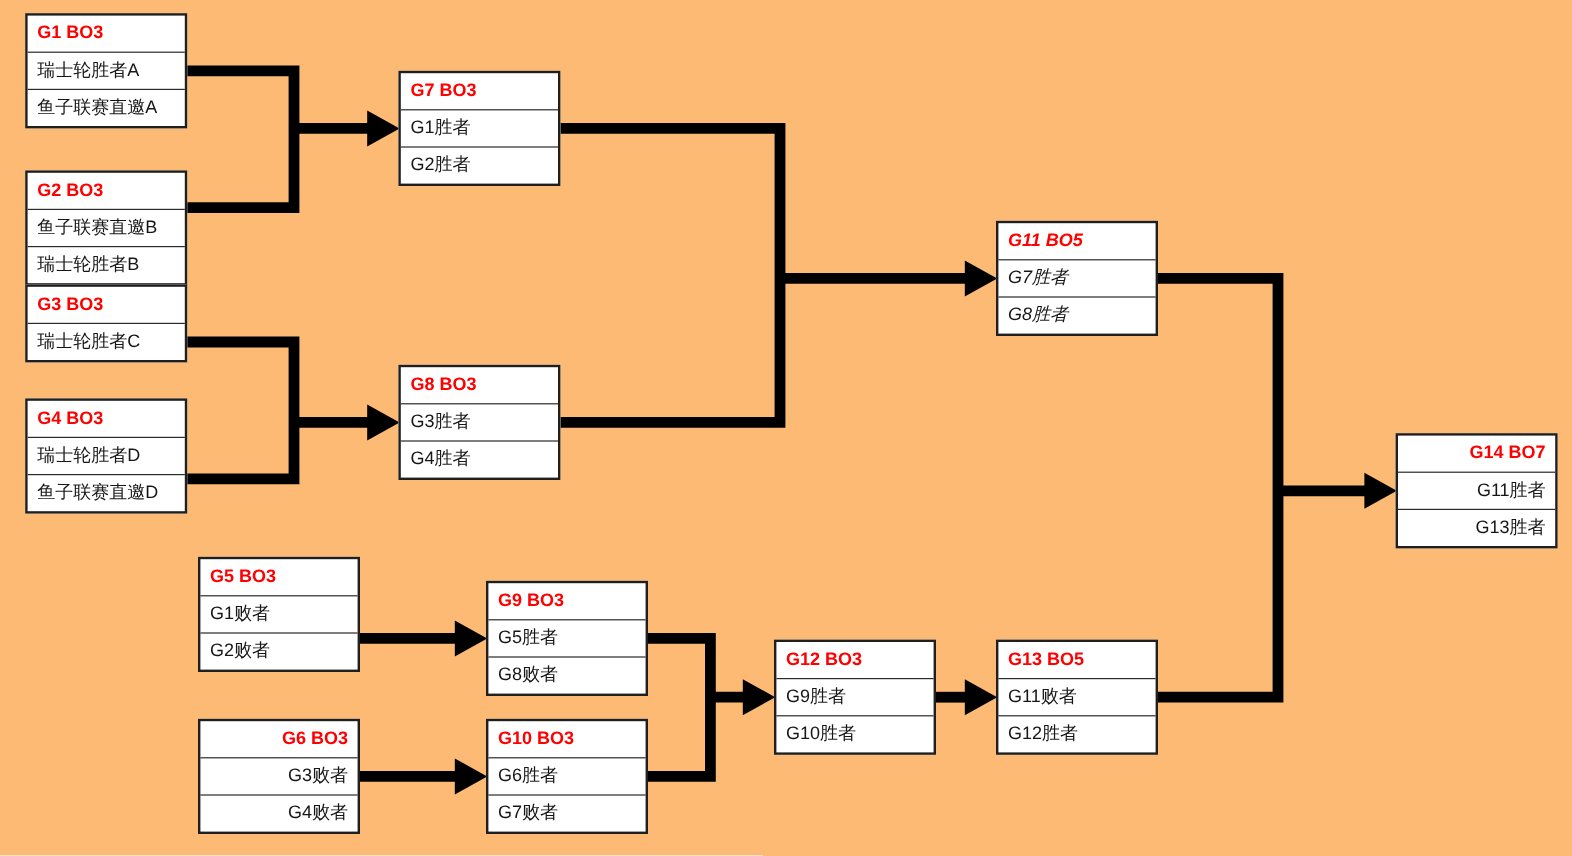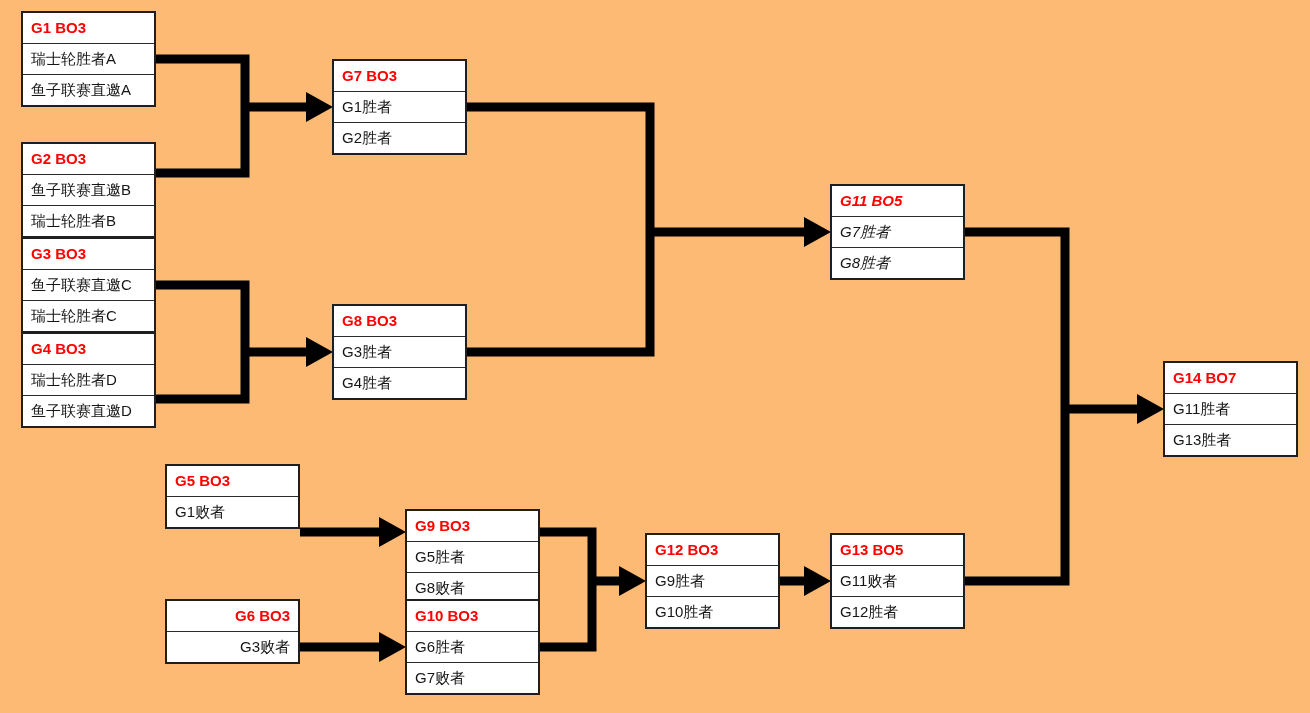--- a/index.html
+++ b/index.html
@@ -77,47 +77,48 @@
         <div class="row">瑞士轮胜者A</div>
         <div class="row">鱼子联赛直邀A</div>
       </div>
       <div class="match" style="left: 21px; top: 142px;">
         <div class="row title">G2 BO3</div>
         <div class="row">鱼子联赛直邀B</div>
         <div class="row">瑞士轮胜者B</div>
       </div>
       <div class="match" style="left: 21px; top: 237px;">
         <div class="row title">G3 BO3</div>
-        <div class="row">鱼子联赛直邀C</div>
         <div class="row">瑞士轮胜者C</div>
       </div>
       <div class="match" style="left: 21px; top: 332px;">
         <div class="row title">G4 BO3</div>
         <div class="row">瑞士轮胜者D</div>
         <div class="row">鱼子联赛直邀D</div>
       </div>
       <div class="match" style="left: 165px; top: 464px;">
         <div class="row title">G5 BO3</div>
         <div class="row">G1败者</div>
+        <div class="row">G2败者</div>
       </div>
       <div class="match" style="left: 165px; top: 599px; text-align: right;">
         <div class="row title">G6 BO3</div>
         <div class="row">G3败者</div>
+        <div class="row">G4败者</div>
       </div>
       <div class="match" style="left: 332px; top: 59px;">
         <div class="row title">G7 BO3</div>
         <div class="row">G1胜者</div>
         <div class="row">G2胜者</div>
       </div>
       <div class="match" style="left: 332px; top: 304px;">
         <div class="row title">G8 BO3</div>
         <div class="row">G3胜者</div>
         <div class="row">G4胜者</div>
       </div>
-      <div class="match" style="left: 405px; top: 484px; margin-top: 25px;">
+      <div class="match" style="left: 405px; top: 484px;">
         <div class="row title">G9 BO3</div>
         <div class="row">G5胜者</div>
         <div class="row">G8败者</div>
       </div>
       <div class="match" style="left: 405px; top: 599px;">
         <div class="row title">G10 BO3</div>
         <div class="row">G6胜者</div>
         <div class="row">G7败者</div>
       </div>
       <div class="match" style="left: 830px; top: 184px; font-style: italic;">
@@ -128,19 +129,19 @@
       <div class="match" style="left: 645px; top: 533px;">
         <div class="row title">G12 BO3</div>
         <div class="row">G9胜者</div>
         <div class="row">G10胜者</div>
       </div>
       <div class="match" style="left: 830px; top: 533px;">
         <div class="row title">G13 BO5</div>
         <div class="row">G11败者</div>
         <div class="row">G12胜者</div>
       </div>
-      <div class="match" style="left: 1163px; top: 361px;">
+      <div class="match" style="left: 1163px; top: 361px; text-align: right;">
         <div class="row title">G14 BO7</div>
         <div class="row">G11胜者</div>
         <div class="row">G13胜者</div>
       </div>
     </div>
 </div>
 
 </body></html>

